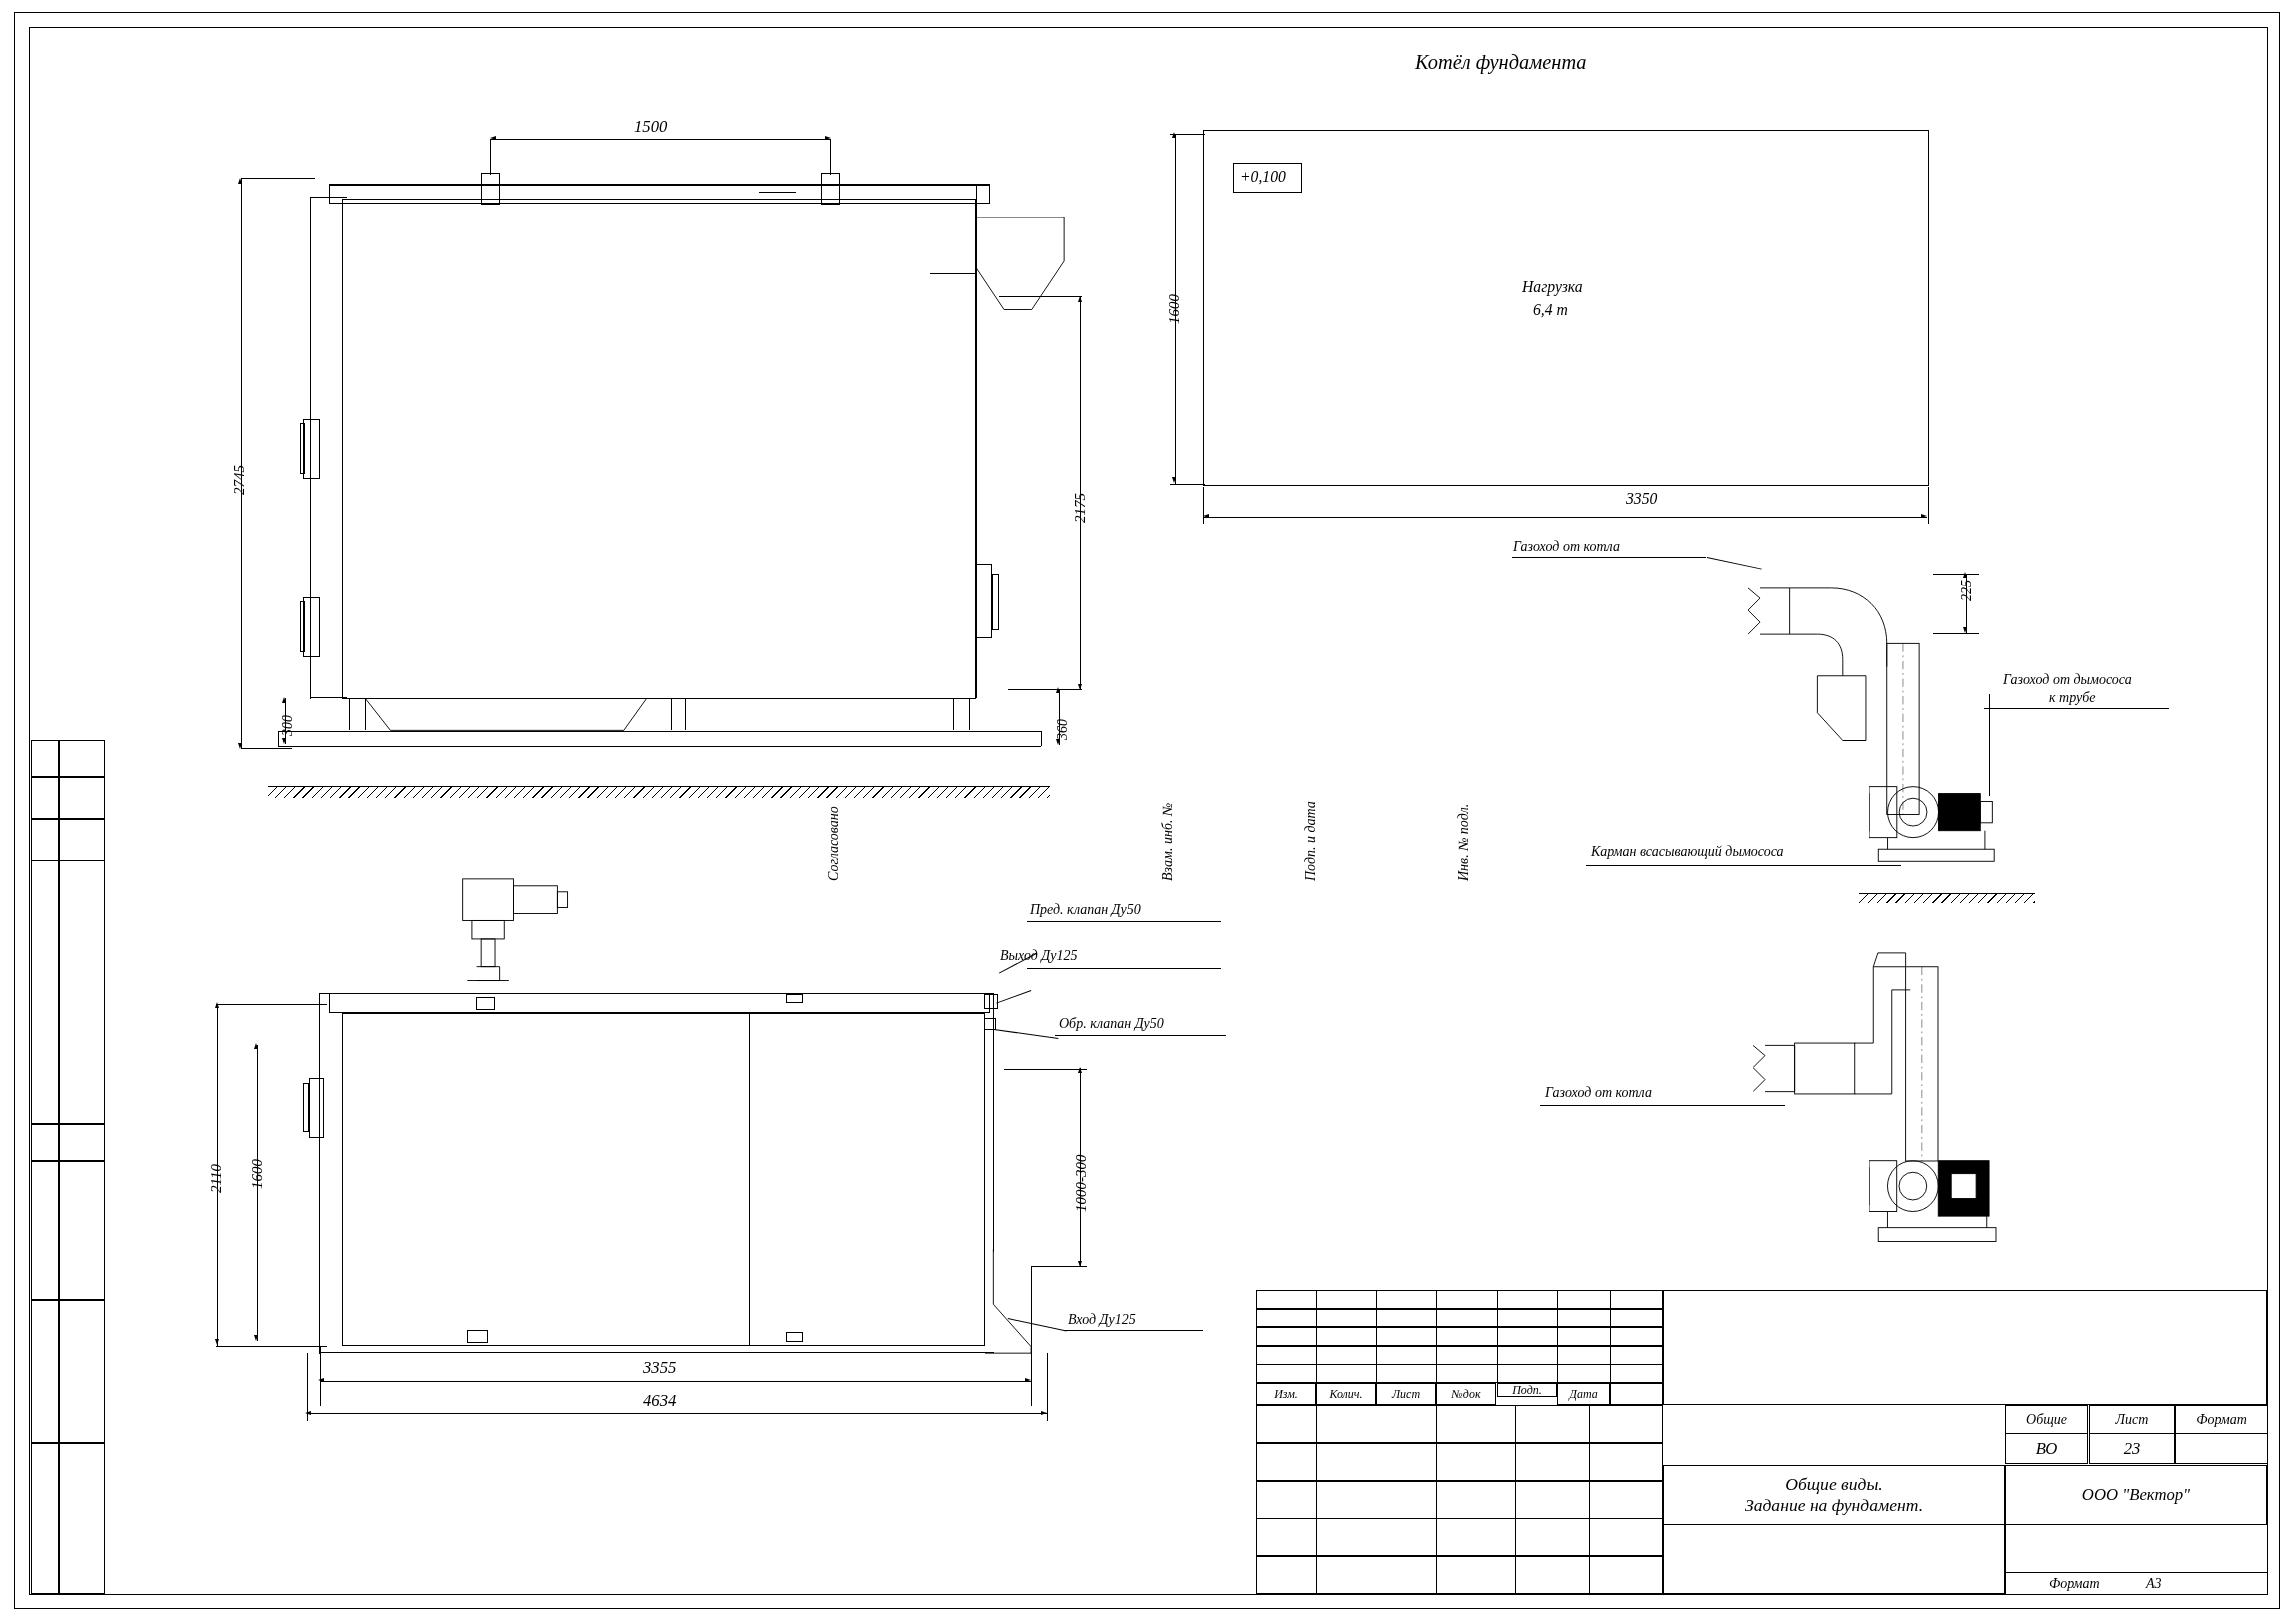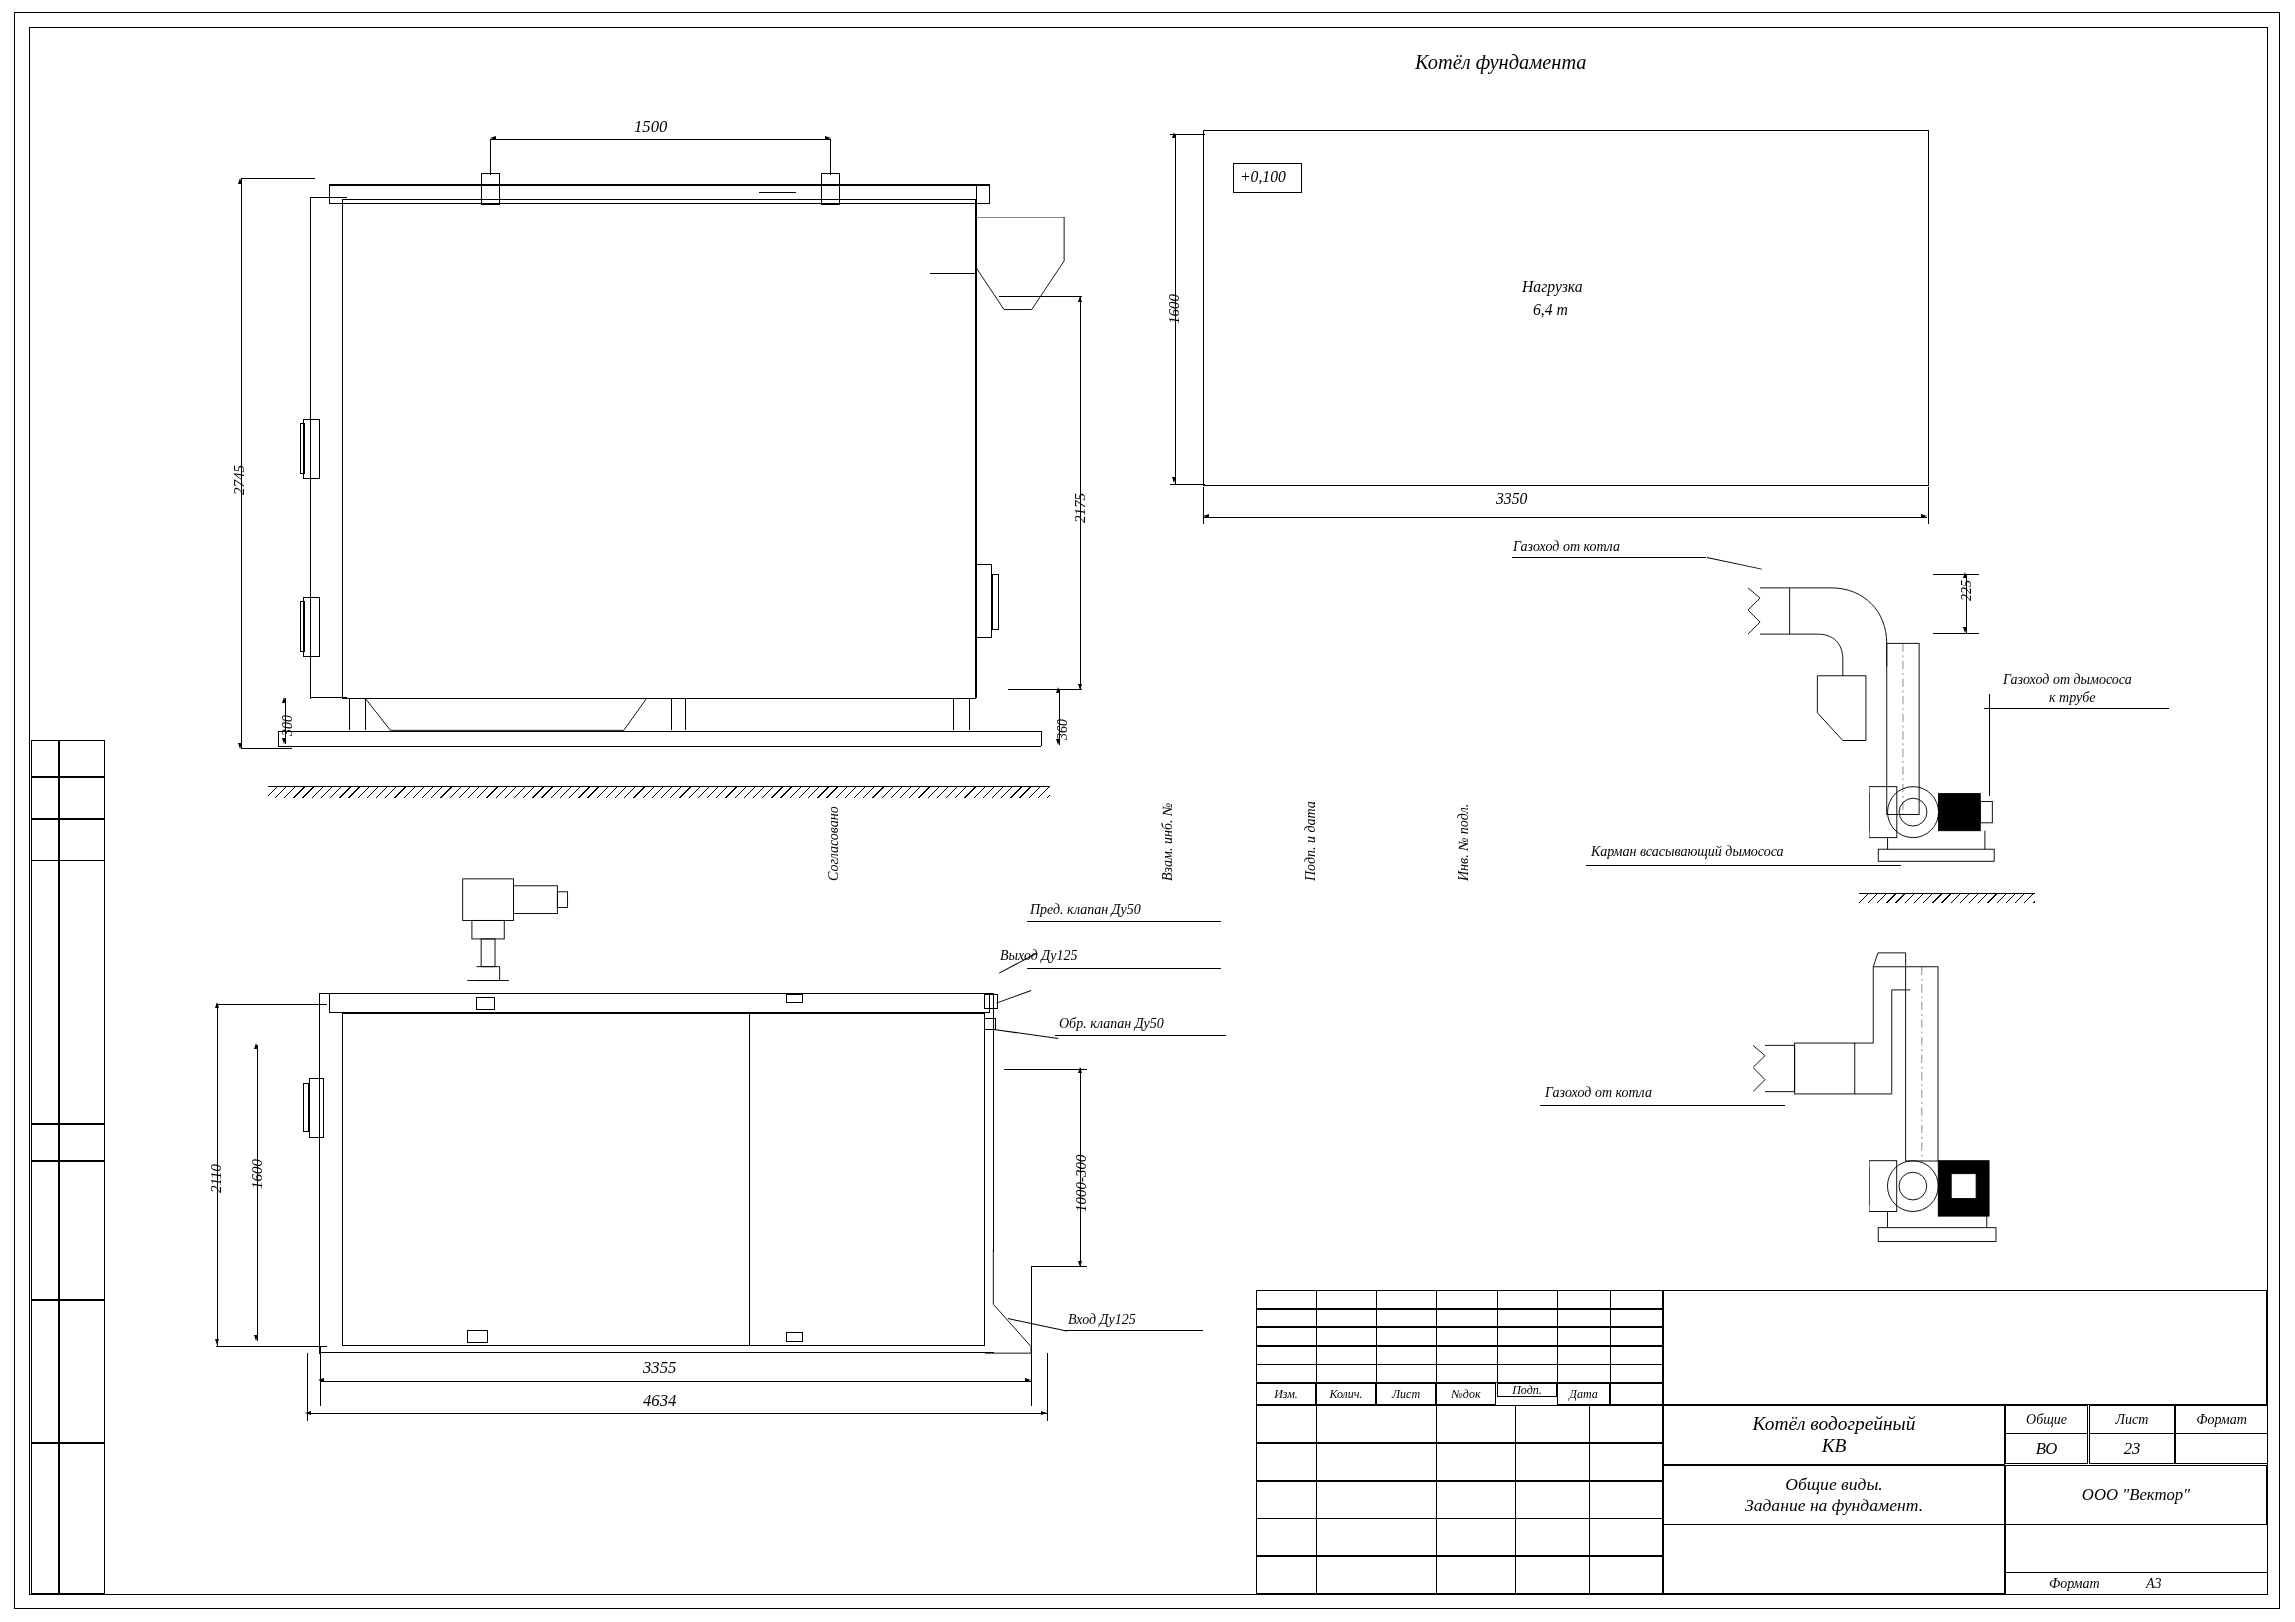--- a/index.html
+++ b/index.html
@@ -173,21 +173,21 @@
   <div class="ar arD" style="left:1172px;top:477px;"></div>
   <div class="ln hT" style="left:1170px;top:134px;width:35px;"></div>
   <div class="ln hT" style="left:1170px;top:484px;width:35px;"></div>
   <span class="txt f32 rot" style="left:1166px;top:324px;">1600</span>
 
   <div class="ln hT" style="left:1204px;top:517px;width:723px;"></div>
   <div class="ar arL" style="left:1203px;top:514px;"></div>
   <div class="ar arR" style="left:1921px;top:514px;"></div>
   <div class="ln vT" style="left:1203px;top:487px;height:37px;"></div>
   <div class="ln vT" style="left:1928px;top:487px;height:37px;"></div>
-  <span class="txt f34" style="left:1496px;top:490px;font-size:15.7px;">3350</span>
+  <span class="txt f34" style="left:1626px;top:490px;font-size:15.7px;">3350</span>
 
   <svg style="position:absolute;left:1748px;top:574px;width:222px;height:259px;" viewBox="0 0 480 560" width="222" height="259">
 
     <polyline points="26,30 90,30 90,130 26,130" fill="none" stroke="#000" stroke-width="2"></polyline>
     <polyline points="0,30 26,52 0,78 26,104 0,130" fill="none" stroke="#000" stroke-width="2"></polyline>
 
     <path d="M90,30 L180,30 C250,30 300,80 300,150 L300,200" fill="none" stroke="#000" stroke-width="2"></path>
     <path d="M90,130 L150,130 C185,130 205,150 205,185 L205,220" fill="none" stroke="#000" stroke-width="2"></path>
 
     <polyline points="150,220 150,300 205,360 255,360 255,220" fill="none" stroke="#000" stroke-width="2"></polyline>
@@ -368,24 +368,20 @@
     <div class="c" style="left:0;top:191px;width:407px;height:38px;"></div>
     <div class="c" style="left:0;top:228px;width:407px;height:38px;"></div>
     <div class="c" style="left:0;top:266px;width:407px;height:38px;"></div>
     <div class="ln v" style="left:60px;top:115px;height:190px;"></div>
     <div class="ln v" style="left:180px;top:115px;height:190px;"></div>
     <div class="ln v" style="left:259px;top:115px;height:190px;"></div>
     <div class="ln v" style="left:333px;top:115px;height:190px;"></div>
 
     <div class="c" style="left:407px;top:0;width:604px;height:115px;"></div>
 
-    <div class="c" style="left:407px;top:115px;width:342px;height:60px;flex-direction:column;">
-      <span class="f40" style="font-size:19.4px;">Котёл водогрейный</span>
-      <span class="f40" style="font-size:19.4px;">КВ</span>
-    </div>
 
     <div class="c" style="left:749px;top:115px;width:83px;height:29px;font-size:14px;">Общие</div>
     <div class="c" style="left:833px;top:115px;width:86px;height:29px;font-size:14px;">Лист</div>
     <div class="c" style="left:919px;top:115px;width:93px;height:29px;font-size:14px;">Формат</div>
 
     <div class="c" style="left:749px;top:143px;width:83px;height:31px;font-size:16.7px;">ВО</div>
     <div class="c" style="left:833px;top:143px;width:86px;height:31px;font-size:16.7px;">23</div>
     <div class="c" style="left:919px;top:143px;width:93px;height:31px;font-size:16.7px;"></div>
 
     <div class="c" style="left:407px;top:175px;width:342px;height:60px;flex-direction:column;">

